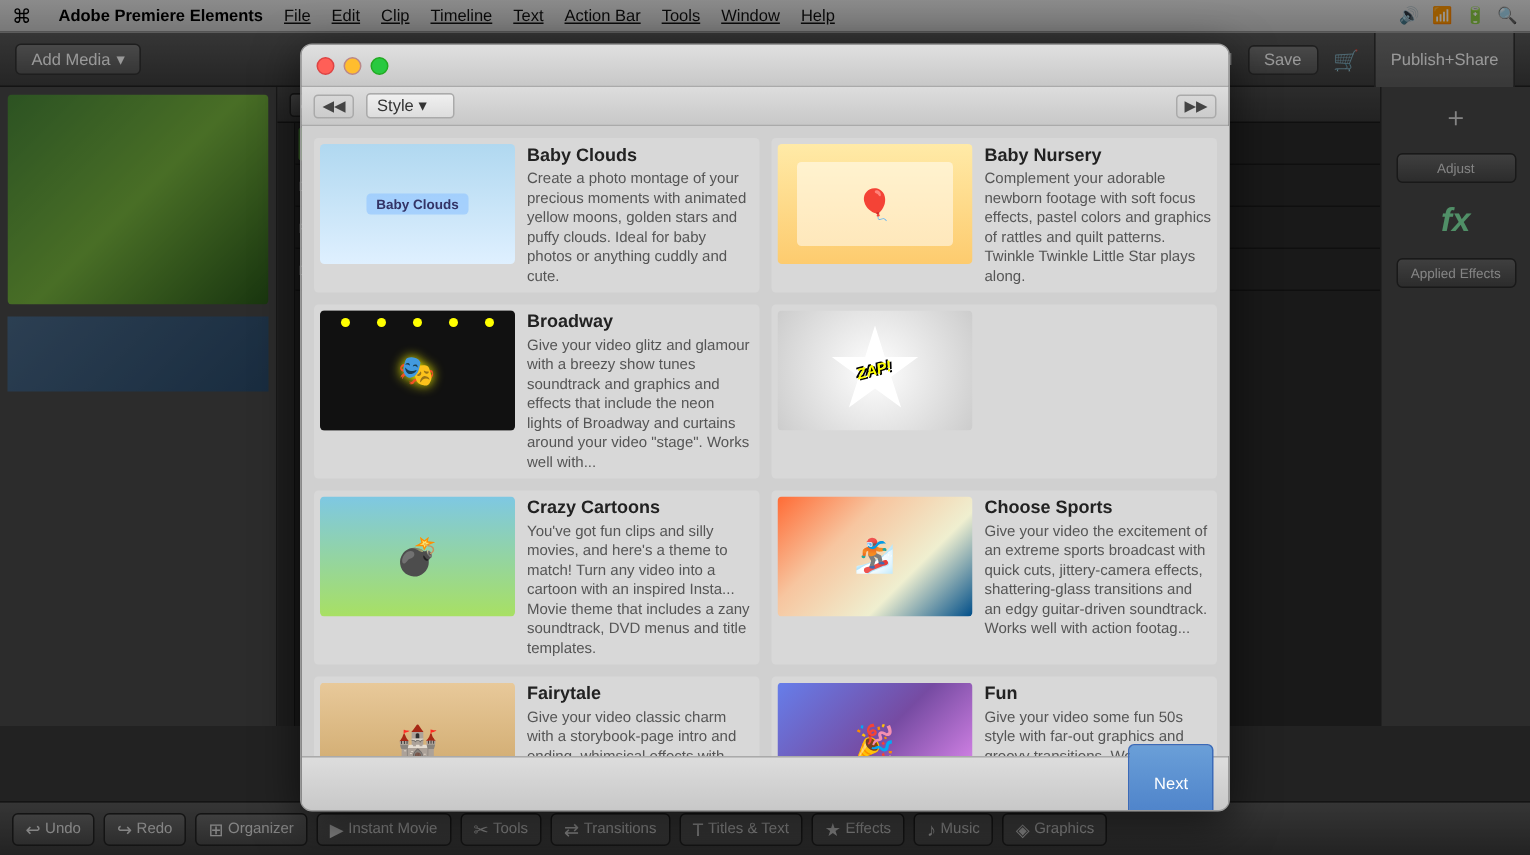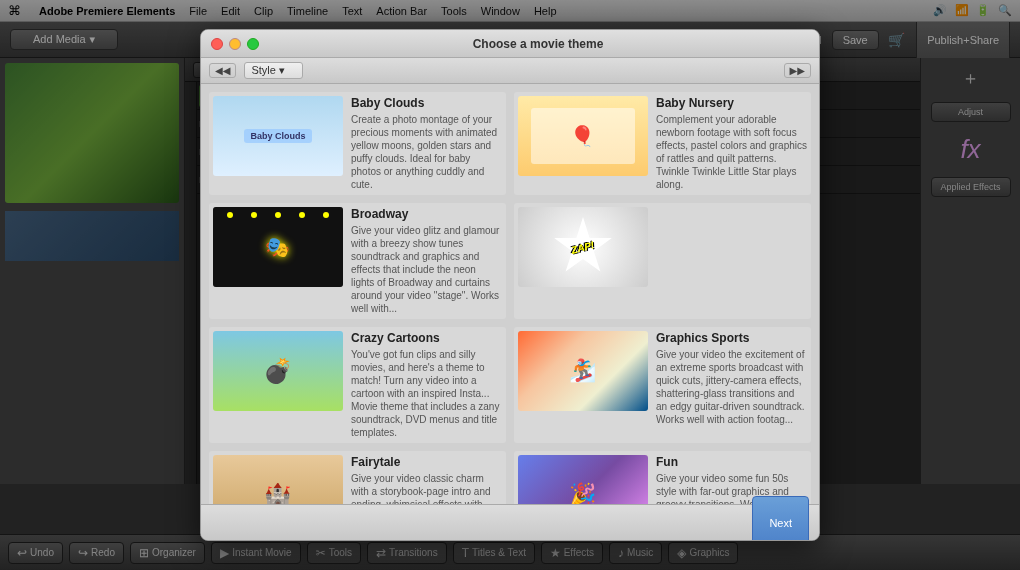--- a/index.html
+++ b/index.html
@@ -31,20 +31,21 @@
       margin-right: 4px;
     }
     .menu-bar .app-name {
       font-weight: bold;
       font-size: 11px;
     }
     .menu-bar .menu-item {
       font-size: 11px;
       color: #111;
       cursor: pointer;
+      text-decoration: underline;
     }
     .menu-bar .spacer { flex: 1; }
     .menu-bar .right-icons {
       display: flex;
       align-items: center;
       gap: 8px;
       font-size: 11px;
     }
 
     
@@ -57,24 +58,24 @@
       padding: 0 10px;
       gap: 10px;
       border-bottom: 1px solid #222;
     }
     .top-toolbar .add-media-btn {
       background: linear-gradient(to bottom, #7a7a7a, #5a5a5a);
       border: 1px solid #333;
       border-radius: 4px;
       color: #fff;
       font-size: 11px;
-      padding: 3px 22px;
-      cursor: pointer;
-      display: flex;
-      align-items: flex-start;
+      padding: 3px 10px;
+      cursor: pointer;
+      display: flex;
+      align-items: center;
       gap: 4px;
     }
     .top-toolbar .spacer { flex: 1; }
     .top-toolbar .filename {
       color: #ccc;
       font-size: 11px;
     }
     .top-toolbar .save-btn {
       background: linear-gradient(to bottom, #7a7a7a, #5a5a5a);
       border: 1px solid #333;
@@ -145,24 +146,24 @@
       padding: 4px 6px;
       cursor: pointer;
       width: 80px;
     }
     .right-panel .plus-icon {
       color: #ddd;
       font-size: 18px;
       cursor: pointer;
     }
     .right-panel .fx-text {
-      color: #f0abfc;
-      font-size: 26px;
+      color: #86efac;
+      font-size: 22px;
       font-style: italic;
-      font-weight: normal;
+      font-weight: bold;
     }
     .timeline-toolbar {
       height: 24px;
       background: linear-gradient(to bottom, #4a4a4a, #3a3a3a);
       display: flex;
       align-items: center;
       padding: 0 8px;
       gap: 8px;
       border-bottom: 1px solid #1a1a1a;
     }
@@ -654,21 +655,20 @@
 
 <div class="modal-overlay">
   <div class="modal">
 
     <div class="modal-titlebar">
       <div class="traffic-lights">
         <div class="traffic-light tl-red"></div>
         <div class="traffic-light tl-yellow"></div>
         <div class="traffic-light tl-green"></div>
       </div>
-      <span class="modal-title">Choose a movie theme</span>
     </div>
 
     <div class="style-bar">
       <button class="nav-btn">◀◀</button>
       <button class="style-dropdown">
         <span>Style</span>
         <span>▾</span>
       </button>
       <span class="spacer"></span>
       <button class="nav-btn">▶▶</button>
@@ -743,21 +743,21 @@
         </div>
       </div>
 
       <div class="theme-item">
         <div class="theme-thumb">
           <div class="extreme-bg">
             <span style="font-size:22px;">🏂</span>
           </div>
         </div>
         <div class="theme-info">
-          <span class="theme-name">Graphics Sports</span>
+          <span class="theme-name">Choose Sports</span>
           <span class="theme-desc">Give your video the excitement of an extreme sports broadcast with quick cuts, jittery-camera effects, shattering-glass transitions and an edgy guitar-driven soundtrack. Works well with action footag...</span>
         </div>
       </div>
 
       <div class="theme-item">
         <div class="theme-thumb">
           <div class="fairytale-bg">
             <span style="font-size:22px;">🏰</span>
           </div>
         </div>

